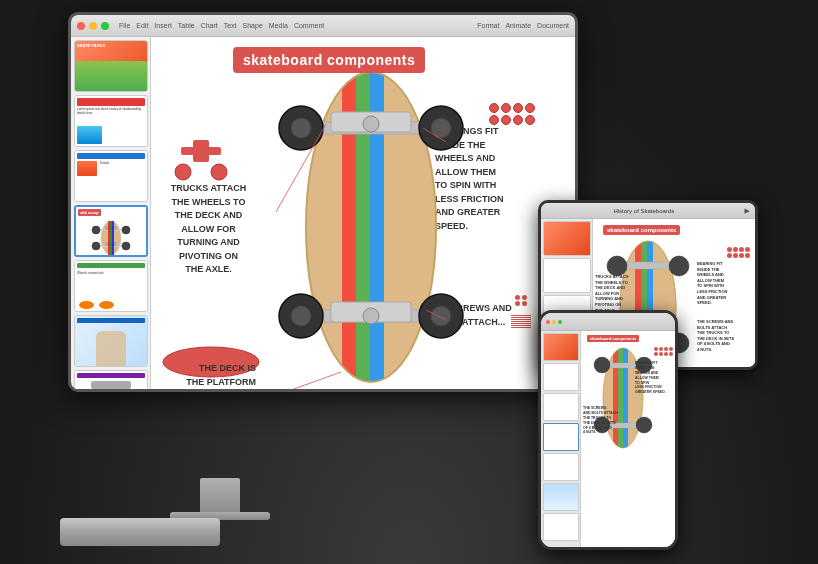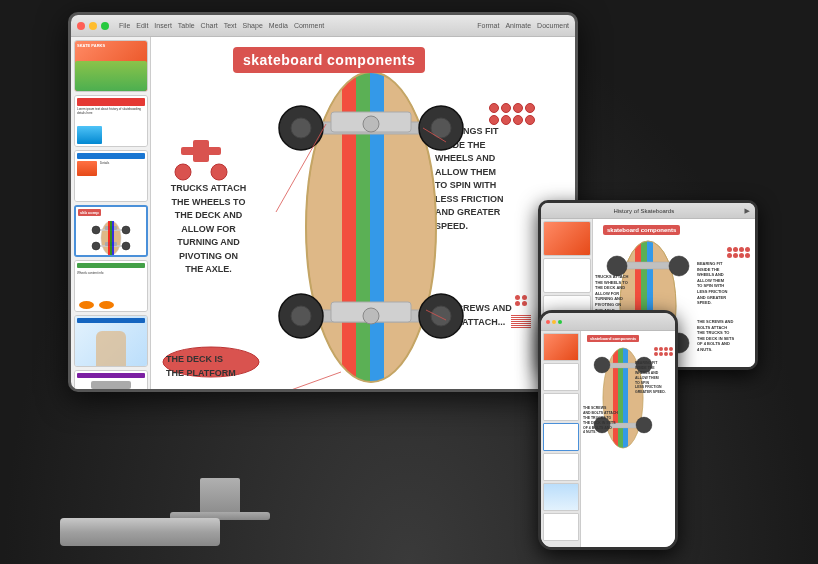--- a/index.html
+++ b/index.html
@@ -180,22 +180,22 @@
       color: #333;
     }
     .annotation.screws-text {
       right: 25px;
       top: 265px;
       text-align: left;
       width: 120px;
     }
     .annotation.deck-text {
       left: 15px;
-      top: 316px;
-      text-align: left;
+      top: 325px;
+      text-align: right;
       width: 90px;
     }
 
     
     .bearing-dots {
       position: absolute;
       right: 40px;
       top: 66px;
       display: grid;
       grid-template-columns: repeat(4, 10px);

